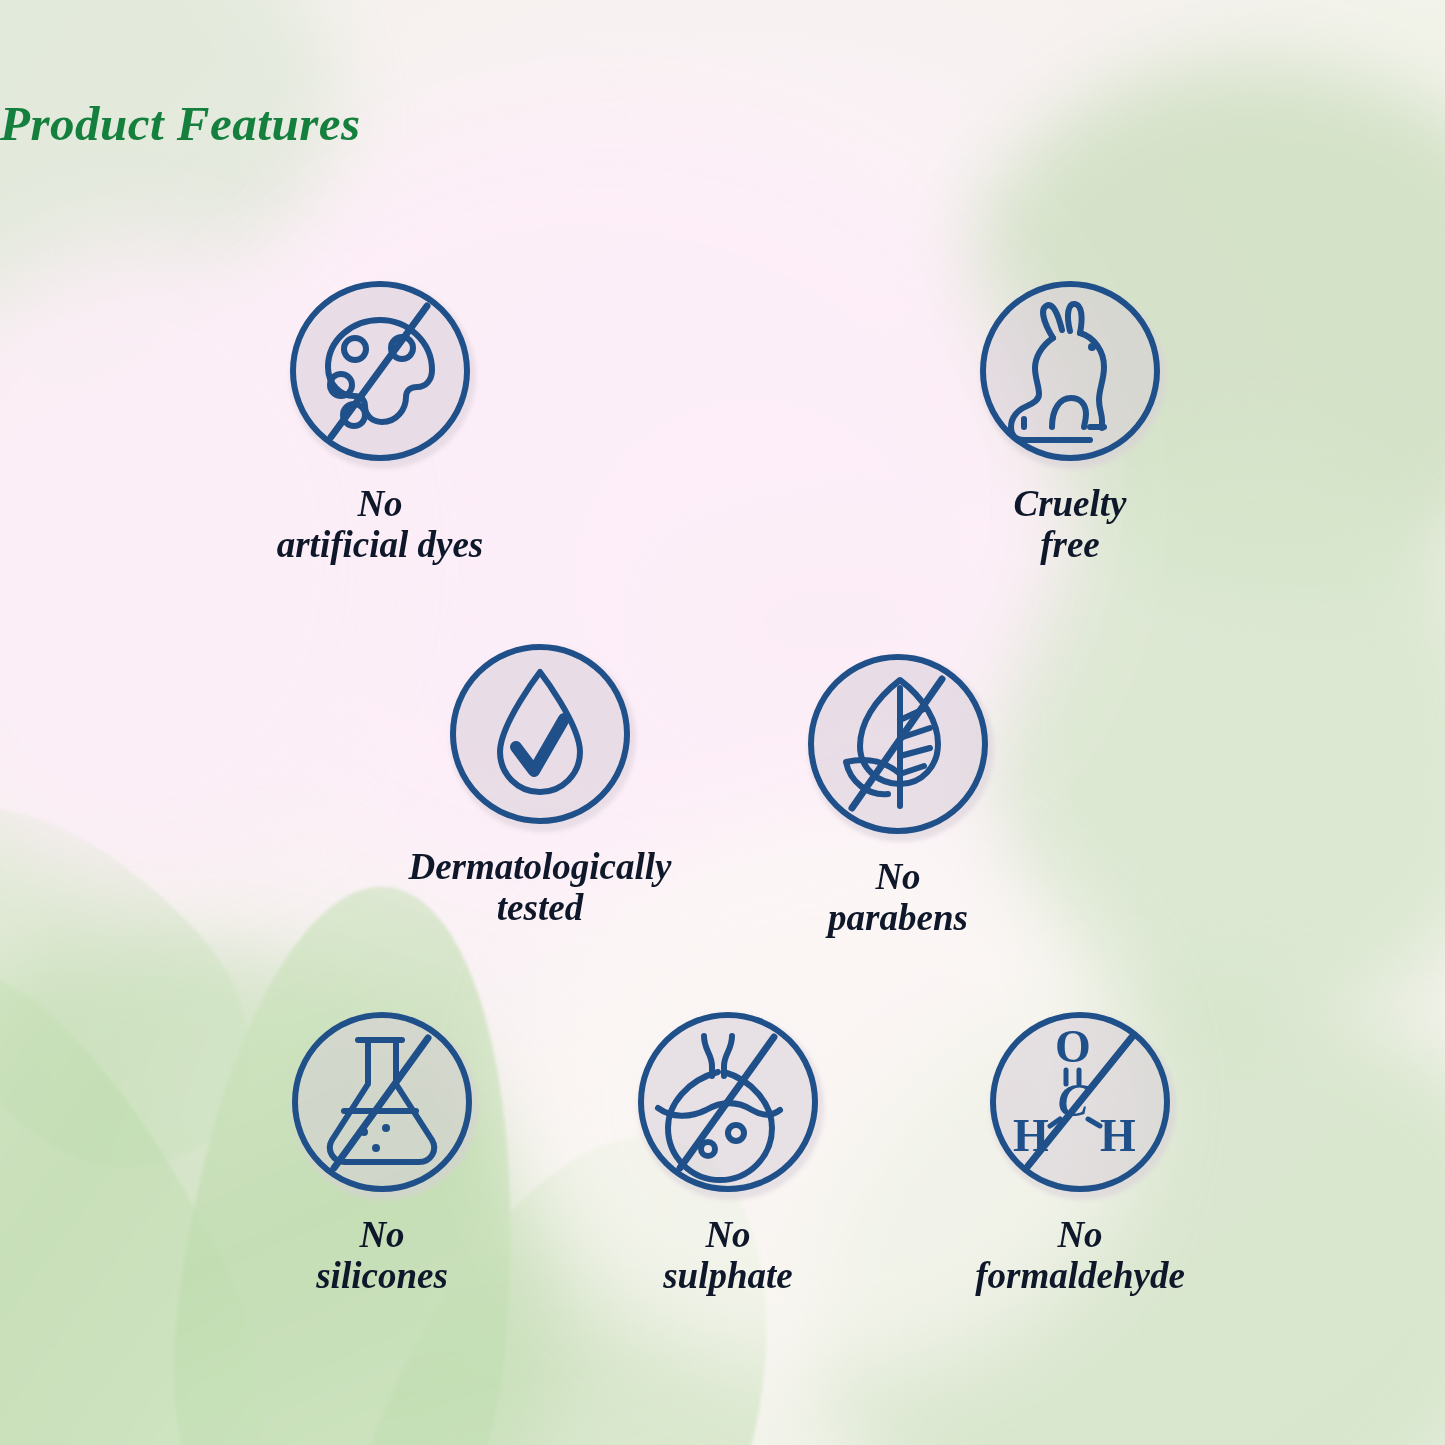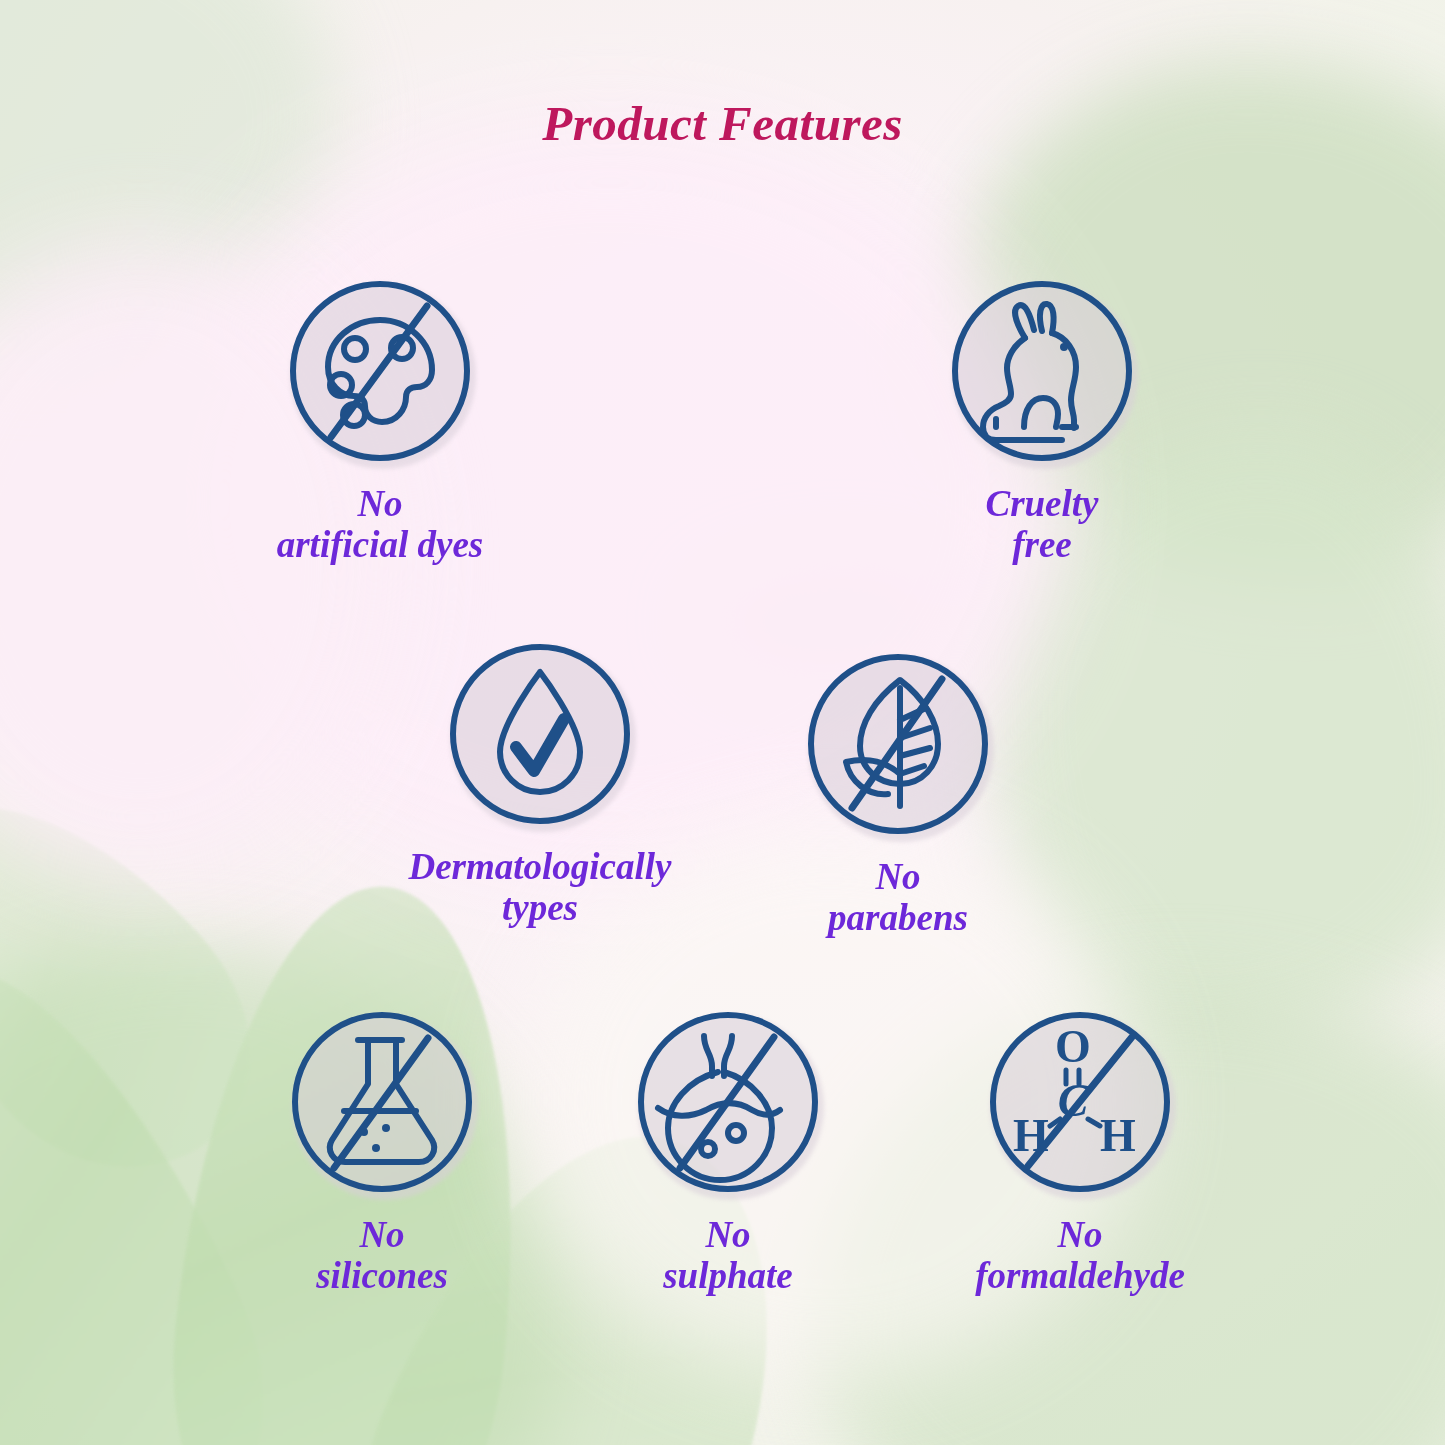--- a/index.html
+++ b/index.html
@@ -139,26 +139,26 @@
     position: relative;
     width: 100%;
     height: 100%;
   }
 
   .page-title {
     position: absolute;
     top: 95px;
     left: 0;
     width: 100%;
-    text-align: center;
+    text-align: left;
     font-size: 49px;
     font-weight: bold;
     font-style: italic;
     letter-spacing: 0.5px;
-    color: #be185d;
+    color: #15803d;
     font-family: "Liberation Serif", "DejaVu Serif", serif;
   }
 
   .feature {
     position: absolute;
     width: 300px;
     text-align: center;
   }
   .badge {
     position: relative;
@@ -184,29 +184,29 @@
     width: 192px;
     height: 192px;
     overflow: visible;
   }
   .feature-label {
     margin-top: 16px;
     font-size: 37px;
     line-height: 1.12;
     font-style: italic;
     font-weight: bold;
-    color: #6d28d9;
+    color: #0f172a;
     font-family: "Liberation Serif", "DejaVu Serif", serif;
     white-space: pre-line;
   }
 
   
   .pos-r1c1 { left: 230px;  top: 275px; }
   .pos-r1c2 { left: 570px;  top: 275px; }
-  .pos-r1c3 { left: 892px;  top: 275px; }
+  .pos-r1c3 { left: 920px;  top: 275px; }
   .pos-r2c1 { left: 390px;  top: 638px; }
   .pos-r2c2 { left: 748px;  top: 648px; }
   .pos-r3c1 { left: 232px;  top: 1006px; }
   .pos-r3c2 { left: 578px;  top: 1006px; }
   .pos-r3c3 { left: 930px;  top: 1006px; }
 </style>
 </head>
 <body>
 
 <div id="infographic">
@@ -278,21 +278,21 @@
         <div class="badge-shadow"></div>
         <svg viewBox="0 0 192 192">
           <g fill="none" stroke="#1f5089" stroke-width="6" stroke-linecap="round" stroke-linejoin="round">
             <circle cx="96" cy="96" r="87"></circle>
             <path d="M96 34 C96 34 56 86 56 114 a40 40 0 0 0 80 0 C136 86 96 34 96 34 Z"></path>
             <path d="M72 109 l18 24 l30 -52" stroke-width="12"></path>
           </g>
         </svg>
       </div>
       <div class="feature-label">Dermatologically
-types</div>
+tested</div>
     </div>
 
     <div class="feature pos-r2c2">
       <div class="badge">
         <div class="badge-shadow"></div>
         <svg viewBox="0 0 192 192">
           <g fill="none" stroke="#1f5089" stroke-width="6" stroke-linecap="round" stroke-linejoin="round">
             <circle cx="96" cy="96" r="87"></circle>
             <path d="M98 32 C72 52 58 76 58 98 c0 22 18 38 40 38 22 0 38 -18 38 -40 C136 74 122 50 98 32 Z"></path>
             <line x1="98" y1="40" x2="98" y2="158"></line>

